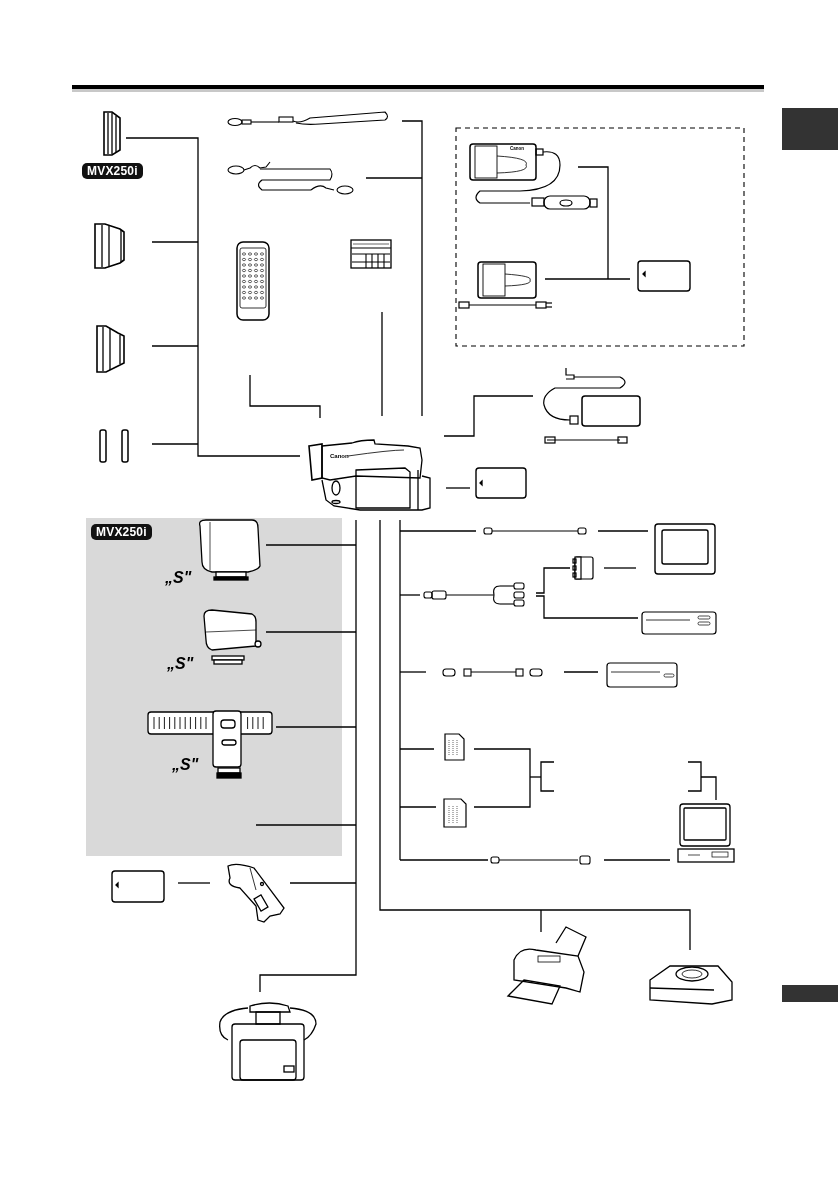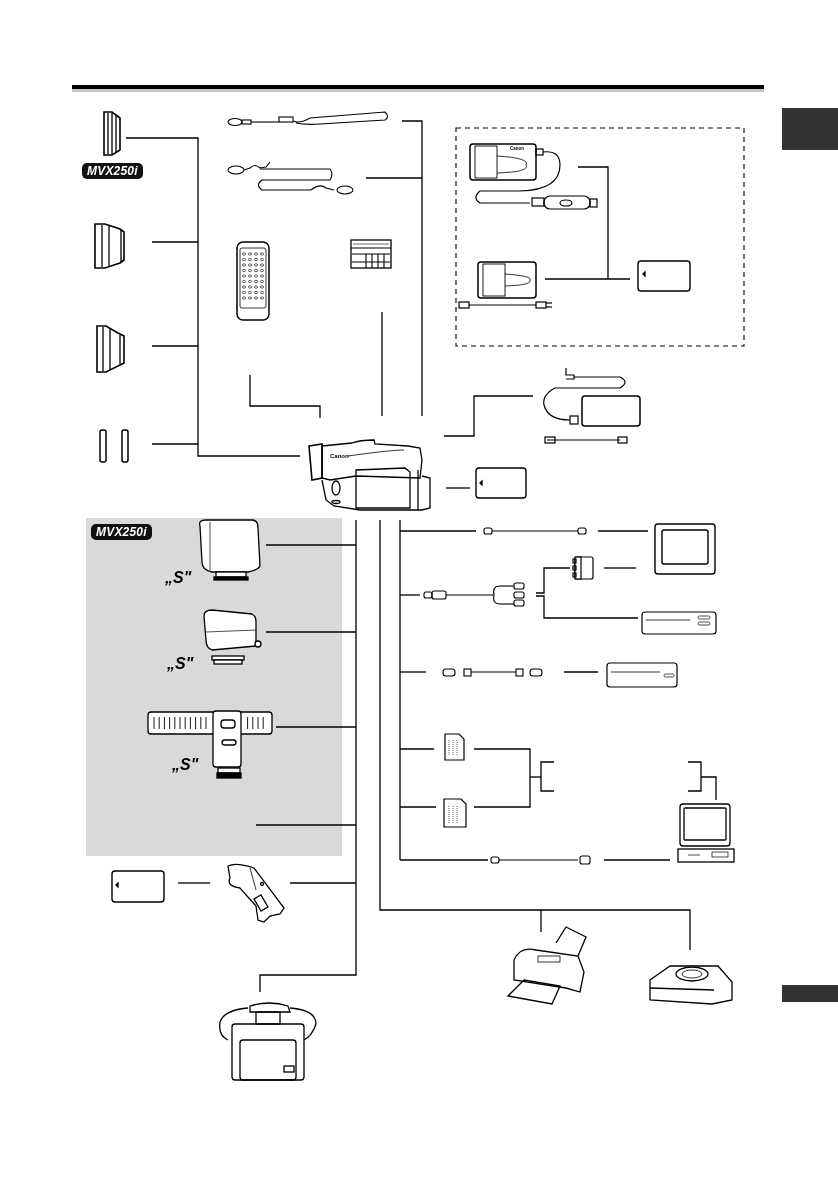--- a/index.html
+++ b/index.html
@@ -1,19 +1,19 @@
 <!DOCTYPE html>
 <html><head>
 <meta charset="utf-8">
 <style>
   html, body { margin:0; padding:0; background:#ffffff; }
   body { width:838px; height:1190px; position:relative; overflow:hidden; font-family:"Liberation Sans", sans-serif; }
   #stage { position:absolute; left:0; top:0; width:838px; height:1190px; }
   .abs { position:absolute; }
-  .badge { position:absolute; background:#111; color:#fff; font-family:"Liberation Sans", sans-serif; font-weight:bold; font-style:italic; font-size:12px; line-height:16px; height:16px; padding:0 5px; border-radius:5px; letter-spacing:0.2px; }
+  .badge { position:absolute; background:#111; color:#fff; font-family:"Liberation Sans", sans-serif; font-weight:bold; font-size:12px; line-height:16px; height:16px; padding:0 5px; border-radius:5px; letter-spacing:0.2px; }
   .tab { position:absolute; background:#333333; }
   svg text { font-family:"Liberation Sans", sans-serif; }
 </style>
 </head>
 <body>
 
 <div id="stage">
 
   <div class="abs" style="left:72px;top:85px;width:692px;height:4px;background:#000;"></div>
   <div class="abs" style="left:72px;top:89px;width:692px;height:3px;background:#c8c8c8;"></div>

